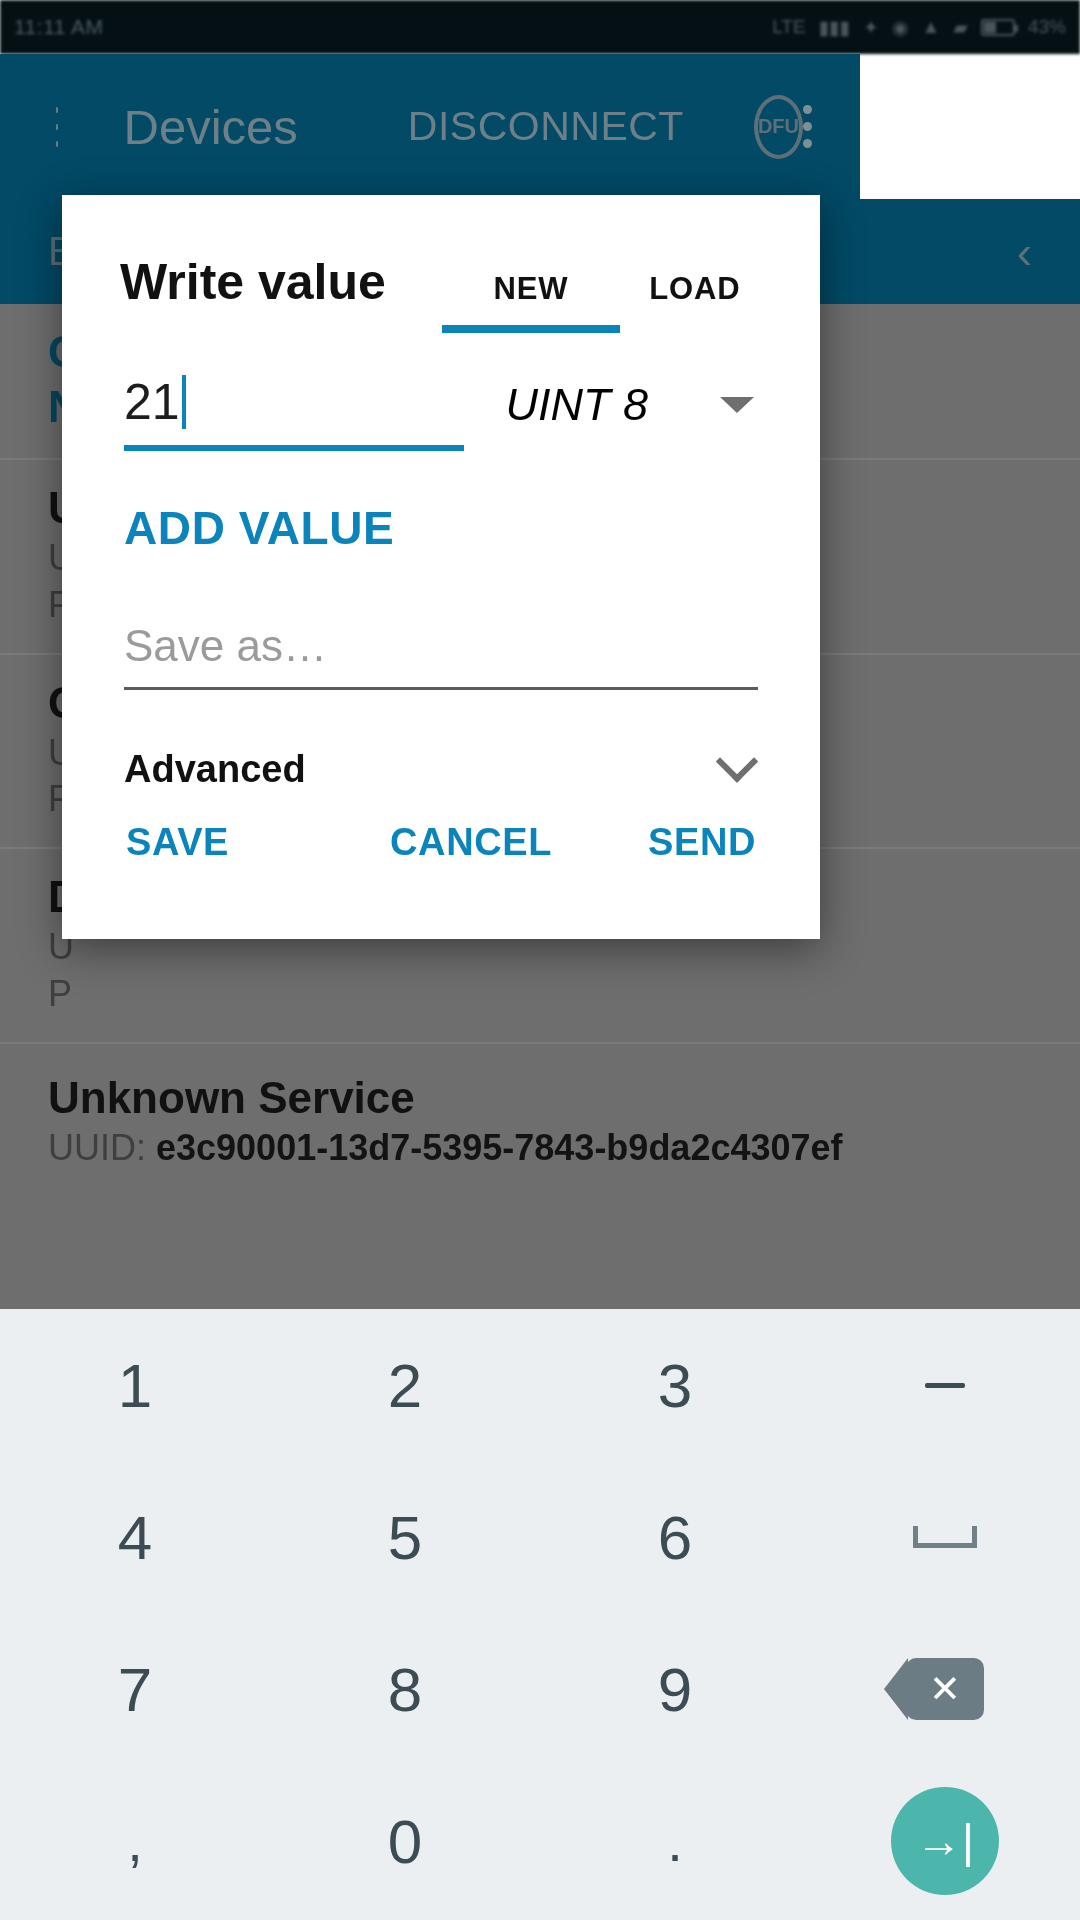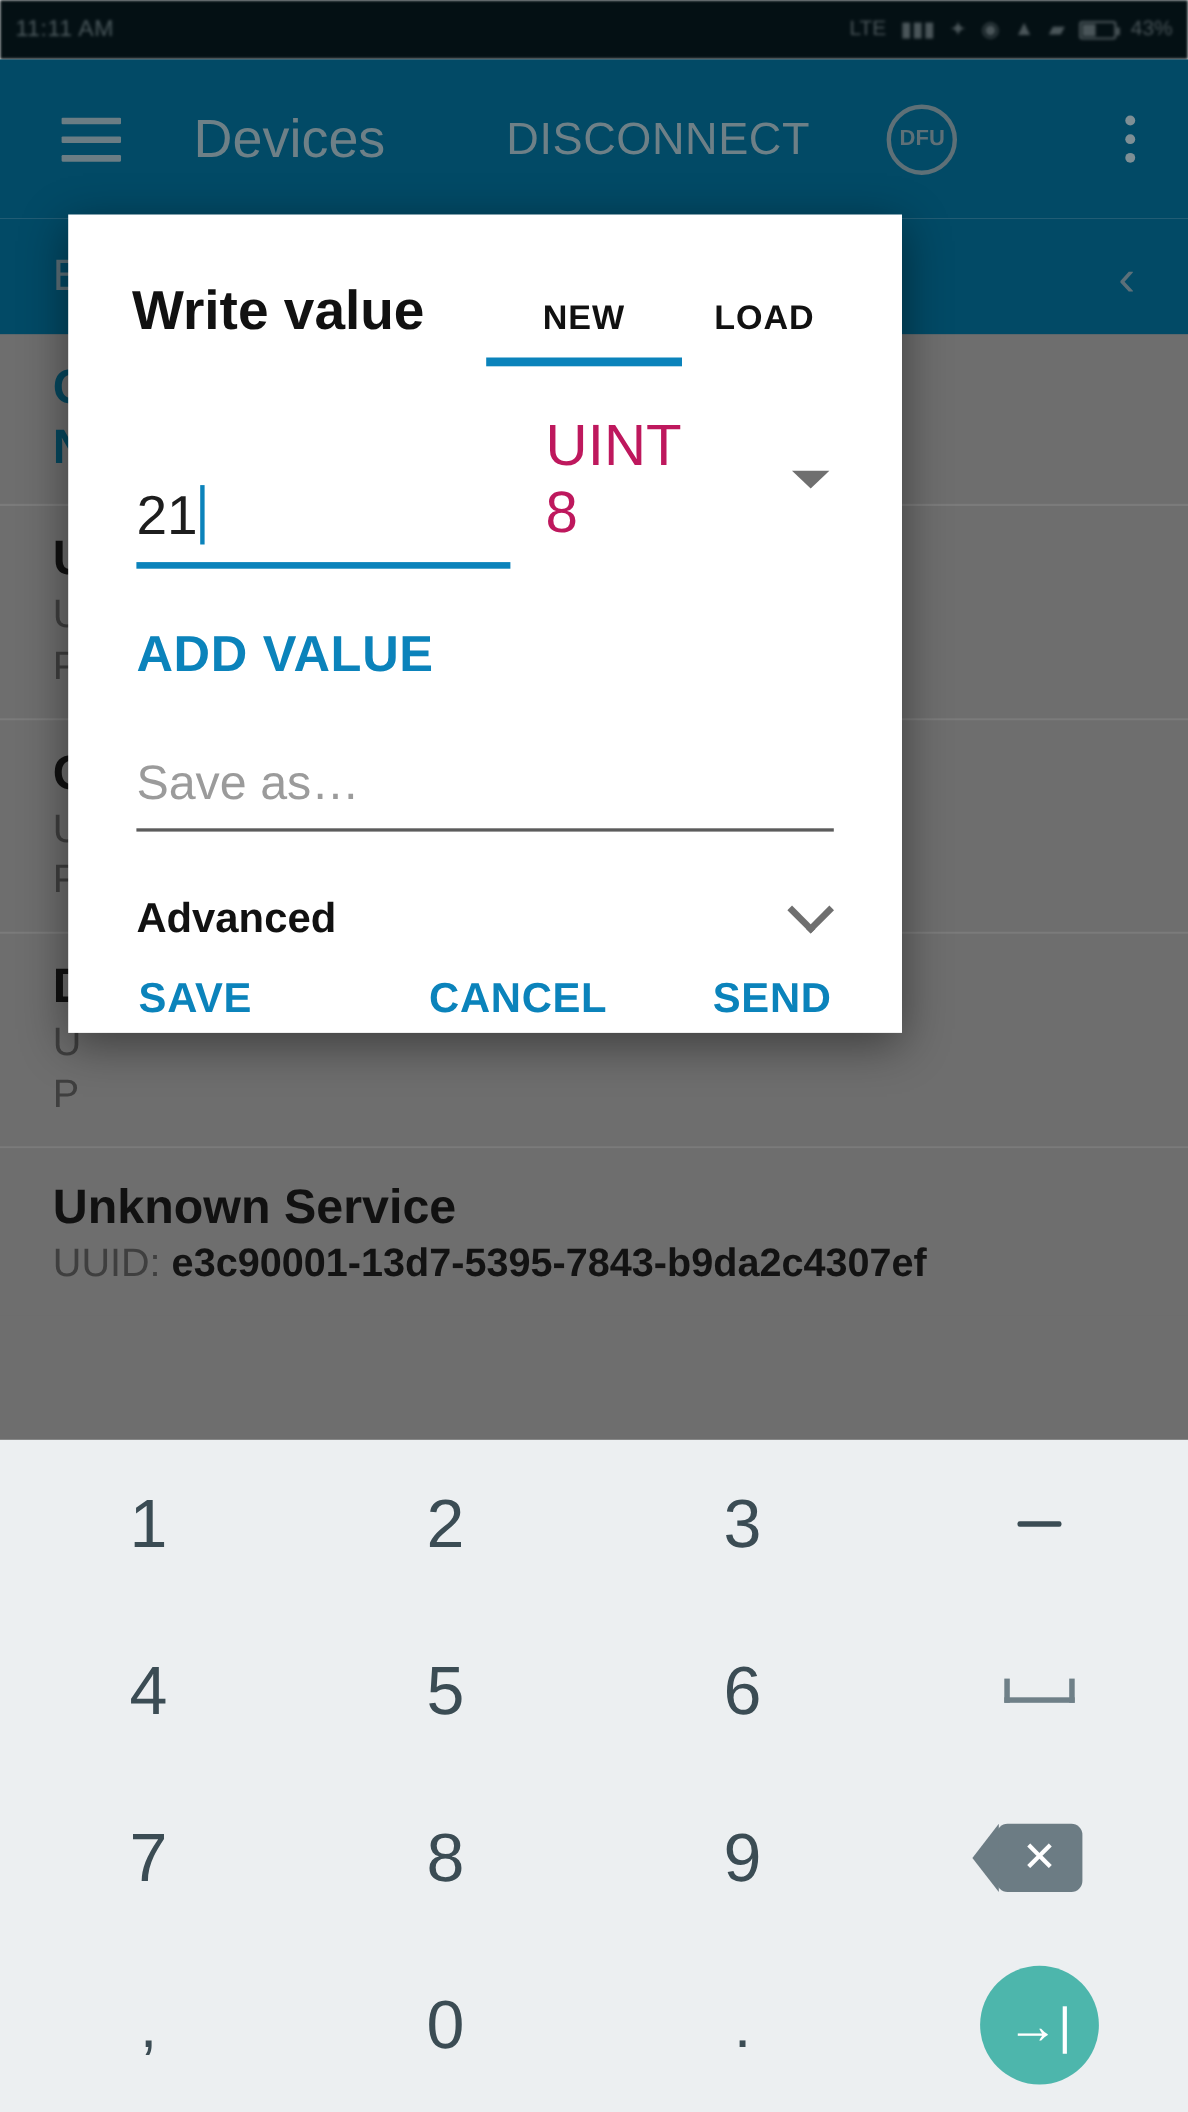--- a/index.html
+++ b/index.html
@@ -44,21 +44,21 @@
   }
   .batt-shell:after {
     content: ""; position: absolute; right: -5px; top: 4px;
     width: 3px; height: 7px; background: #4a5559;
   }
   .batt-fill { position: absolute; left: 1px; top: 1px; bottom: 1px; width: 40%; background: #4a5559; }
 
   
   .appbar {
     position: absolute; top: 54px; left: 0;
-    width: 1080px; height: 145px;
+    width: 860px; height: 145px;
     background: #024a66;
     display: flex; align-items: center;
     padding: 0 26px;
     text-align: right;
   }
   .hamburger { width: 54px; height: 40px; display: flex; flex-direction: column; justify-content: space-between; margin-left: 30px;}
   .hamburger span { display: block; height: 6px; background: #6b7d84; border-radius: 1px; }
   .appbar-title {
     margin-left: 66px;
     color: #6e8087;
@@ -158,21 +158,21 @@
   .caret {
     display: inline-block; width: 4px; height: 54px;
     background: #0b83bb; vertical-align: -10px; margin-left: 2px;
   }
   .value-underline { height: 6px; background: #0b83bb; width: 340px; }
   .type-select {
     margin-left: 32px; flex: 1;
     display: flex; align-items: center; justify-content: flex-end;
     padding-bottom: 20px;
   }
-  .type-label { font-size: 53px; color: #be185d; }
+  .type-label { font-size: 45px; color: #000000; font-style: italic; }
   .caret-down {
     margin-left: 72px; margin-right: 8px;
     width: 0; height: 0;
     border-left: 17px solid transparent;
     border-right: 17px solid transparent;
     border-top: 16px solid #6f6f6f;
   }
 
   .add-value {
     margin: 50px 0 0 62px;

